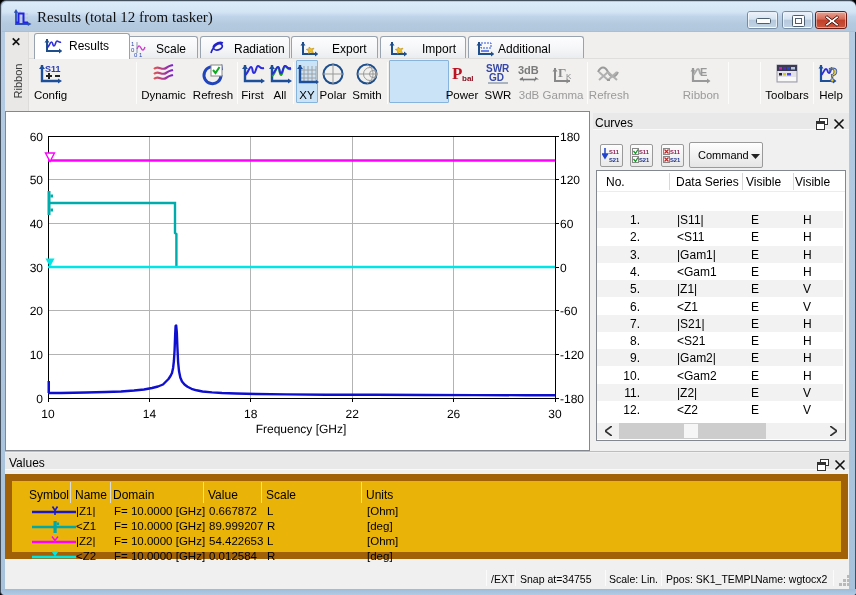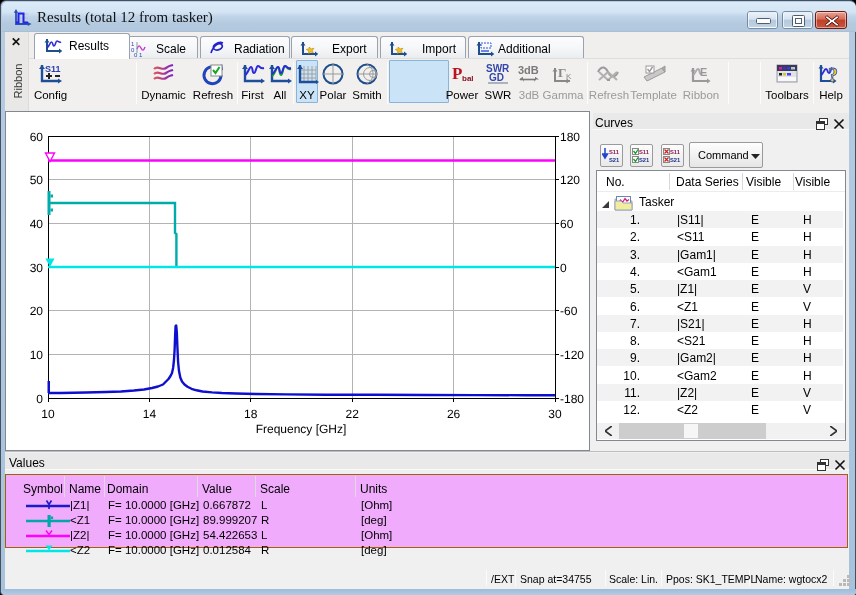--- a/index.html
+++ b/index.html
@@ -45,21 +45,21 @@
 .paneltitle { position:absolute; font-size:12px; color:#000; }
 #ctable { position:absolute; left:3px; top:59px; width:250px; height:271px; background:#fff; border:1px solid #828790; }
 .crow { position:absolute; left:1px; width:246px; height:17px; }
 .crow.alt { background:#f2f2f2; }
 .cno { position:absolute; width:43px; text-align:right; top:2px; }
 .cds { position:absolute; left:80px; top:2px; }
 .cen { position:absolute; left:154px; top:2px; }
 .cvi { position:absolute; left:206px; top:2px; }
 
 #values { position:absolute; left:4px; top:450px; width:844px; height:138px; background:#f0f0f0; border-top:1px solid #bdbdbd;padding-left:20px; }
-#vtable { position:absolute; left:0px; top:22px; width:843px; height:74px; background:#f0abfc; border:1px solid #a16207; font-size:11.5px; }
+#vtable { position:absolute; left:0px; top:22px; width:843px; height:85px; background:#eab308; border:7px solid #a16207; font-size:11.5px; }
 .vhdr { position:absolute; top:7px; font-size:12px; }
 .vdiv { position:absolute; top:1px; height:21px; width:1px; background:#dcdcdc; }
 .vrow { position:absolute; left:1px; width:840px; height:15px; }
 
 #status { position:absolute; left:4px; top:566px; width:844px; height:22px; background:#f0f0f0; font-size:10.5px; }
 .sfield { position:absolute; top:6px; }
 .ssep { position:absolute; top:3px; height:16px; width:1px; background:#cccbca; border-right:1px solid #fbfbfb; }
 #botframe { position:absolute; left:1px; top:588px; width:854px; height:6px;
   background:linear-gradient(#9dbcd9,#b3cbe2); border-radius:0 0 2px 2px; }
 </style>
@@ -265,29 +265,20 @@
         </svg>
         <div class="lbl">Gamma</div>
       </div>
       <div class="tbtn dis" style="left:558px;width:44px;">
         <svg class="icon" width="30" height="26" viewBox="0 0 30 26">
           <path d="M4 10 c3-6 7-6 10 0 s7 6 10 0" stroke="#9a9a9a" stroke-width="2" fill="none"></path>
           <path d="M5 18 l9-8 m0 0 l9 8 M5 10 l9 8 m0 0 l9-8" stroke="#b0b0b0" stroke-width="2" fill="none"></path>
           <path d="M13 18 h3" stroke="#9a9a9a" stroke-width="2"></path>
         </svg>
         <div class="lbl">Refresh</div>
-      </div>
-      <div class="tbtn dis" style="left:596.5px;width:56px;">
-        <svg class="icon" width="28" height="26" viewBox="0 0 28 26">
-          <path d="M4 15 L22 6 L25 10 L7 19 Z" fill="#c9c9c9" stroke="#9a9a9a"></path>
-          <path d="M22 6 L25 10 L25 4 Z" fill="#ababab" stroke="#9a9a9a"></path>
-          <rect x="6" y="4" width="8" height="7" fill="#fff" stroke="#9a9a9a"></rect>
-          <path d="M7.5 7 l2 2.5 3-4.5" stroke="#9a9a9a" stroke-width="1.4" fill="none"></path>
-        </svg>
-        <div class="lbl">Template</div>
       </div>
       <div class="tbtn dis" style="left:648px;width:48px;">
         <svg class="icon" width="26" height="26" viewBox="0 0 26 26">
           <path d="M5 6 v13 h14" stroke="#999" stroke-width="2.2" fill="none"></path>
           <path d="M5 6 l-2.5 3.5 h5 z M22.5 19 L19 16.5 V21.5 Z" fill="#999"></path>
           <path d="M5 13 c2.5-1 3-6 5-6 s1 5 3 5" stroke="#aaa" stroke-width="1.8" fill="none"></path>
           <text x="12" y="14" font-size="11" font-weight="bold" fill="#999" font-family="Liberation Sans">E</text>
         </svg>
         <div class="lbl">Ribbon</div>
       </div>
@@ -424,32 +415,20 @@
       </div>
 <div id="ctable">
         <div class="abs" style="left:9px;top:4px;">No.</div>
 <div class="abs" style="left:79px;top:4px;">Data Series</div>
 <div class="abs" style="left:149px;top:4px;">Visible</div>
 <div class="abs" style="left:198px;top:4px;">Visible</div>
 <div class="abs" style="left:72px;top:2px;width:1px;height:17px;background:#d8d8d8;"></div>
 <div class="abs" style="left:145px;top:2px;width:1px;height:17px;background:#d8d8d8;"></div>
 <div class="abs" style="left:196px;top:2px;width:1px;height:17px;background:#d8d8d8;"></div>
 <div class="abs" style="left:0;top:20px;width:248px;height:1px;background:#ececec;"></div>
-<div class="abs" style="left:0;top:21px;width:248px;height:19px;">
-  <svg class="abs" style="left:5px;top:9px" width="7" height="7">
-            <path d="M7 0 V7 H0 Z" fill="#3a3a3a"></path>
-          </svg>
-  <svg class="abs" style="left:17px;top:3px" width="19" height="16" viewBox="0 0 19 16">
-    <path d="M1 4 h6 l2 2 h9 v9 h-17 z" fill="#f2ec9e" stroke="#9aa4b8"></path>
-    <rect x="2.5" y="1.5" width="14" height="11" fill="#fffef2" stroke="#6888b8" stroke-width="1"></rect>
-    <path d="M4 9 l2.5-4 2 2.5 2.5-4 2 2.5 2-1.5" stroke="#cc2299" stroke-width="1.3" fill="none"></path>
-    <path d="M1 6 h6 l2 2 h9 v7 h-17 z" fill="#f2ec9e" stroke="#9aa4b8"></path>
-  </svg>
-  <div class="abs" style="left:42px;top:3px;">Tasker</div>
-        </div>
 <div class="crow alt" style="left:0;top:40.0px;">
   <div class="cno">1.</div>
           <div class="cds">|S11|</div>
           <div class="cen">E</div>
           <div class="cvi">H</div>
         </div>
 <div class="crow" style="left:0;top:57.3px;">
   <div class="cno">2.</div>
           <div class="cds">&lt;S11</div>
           <div class="cen">E</div>

